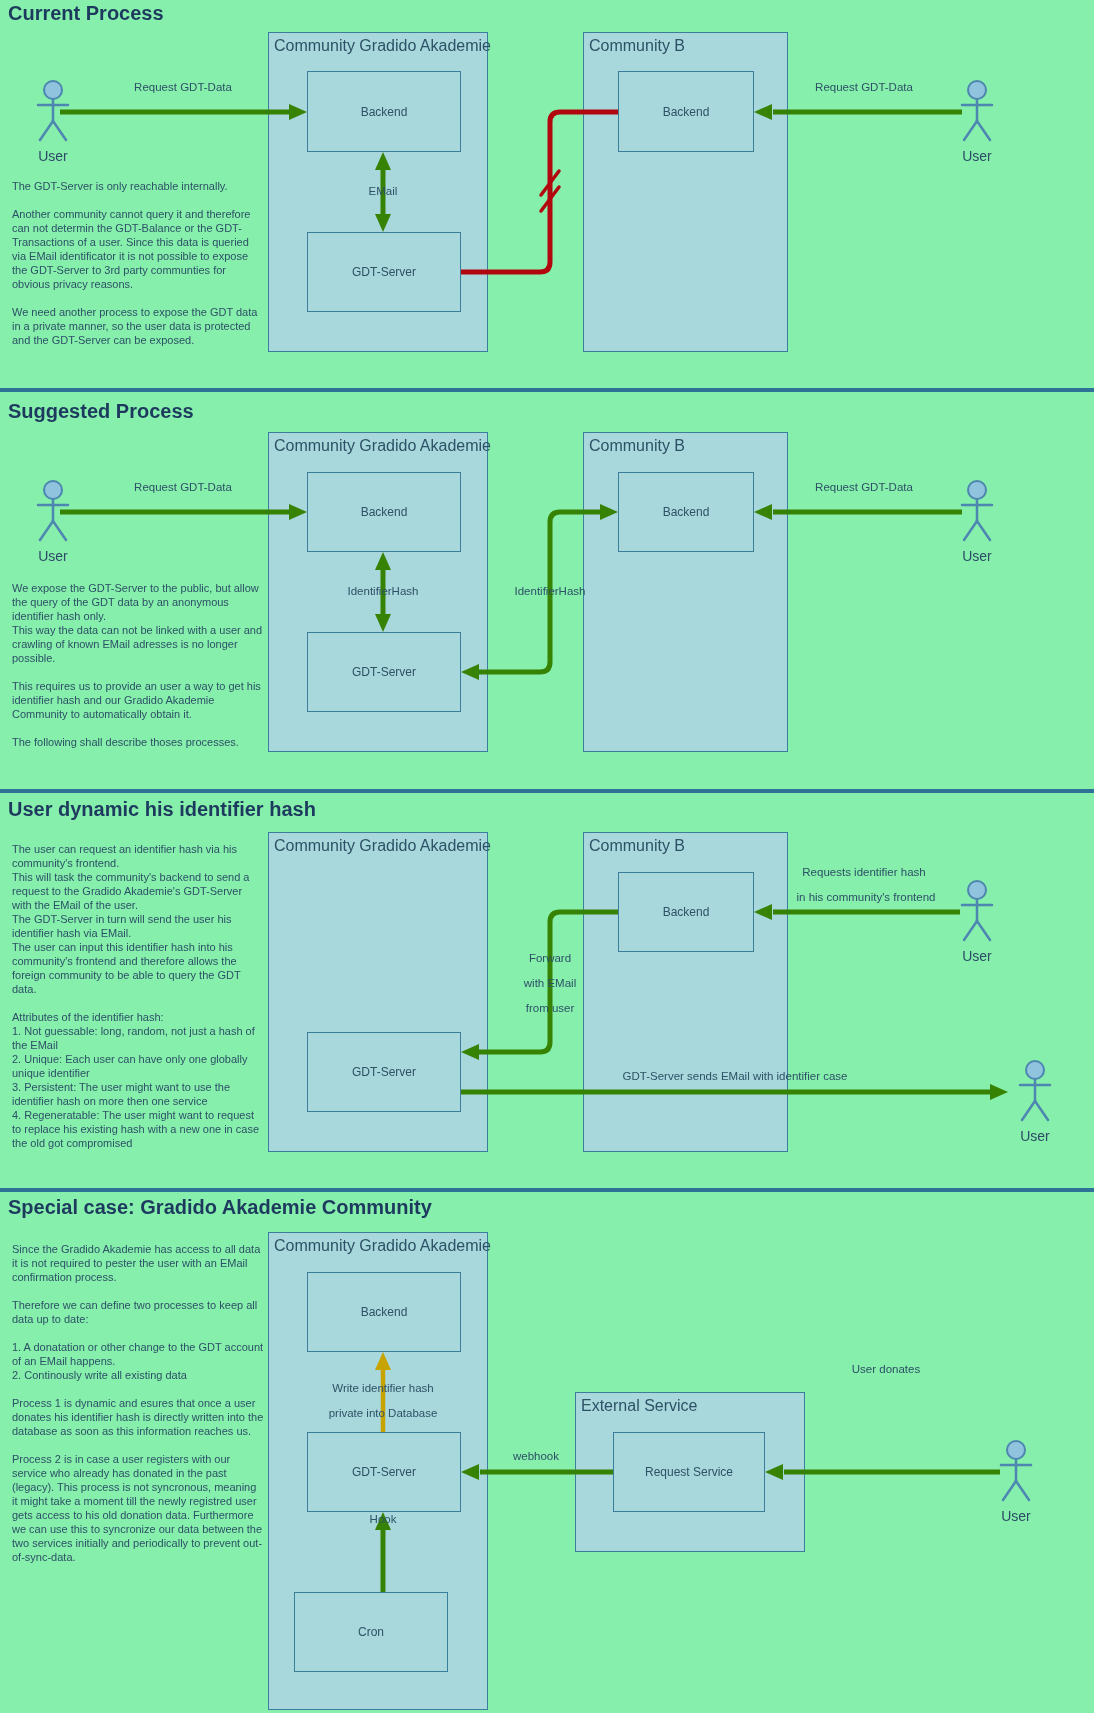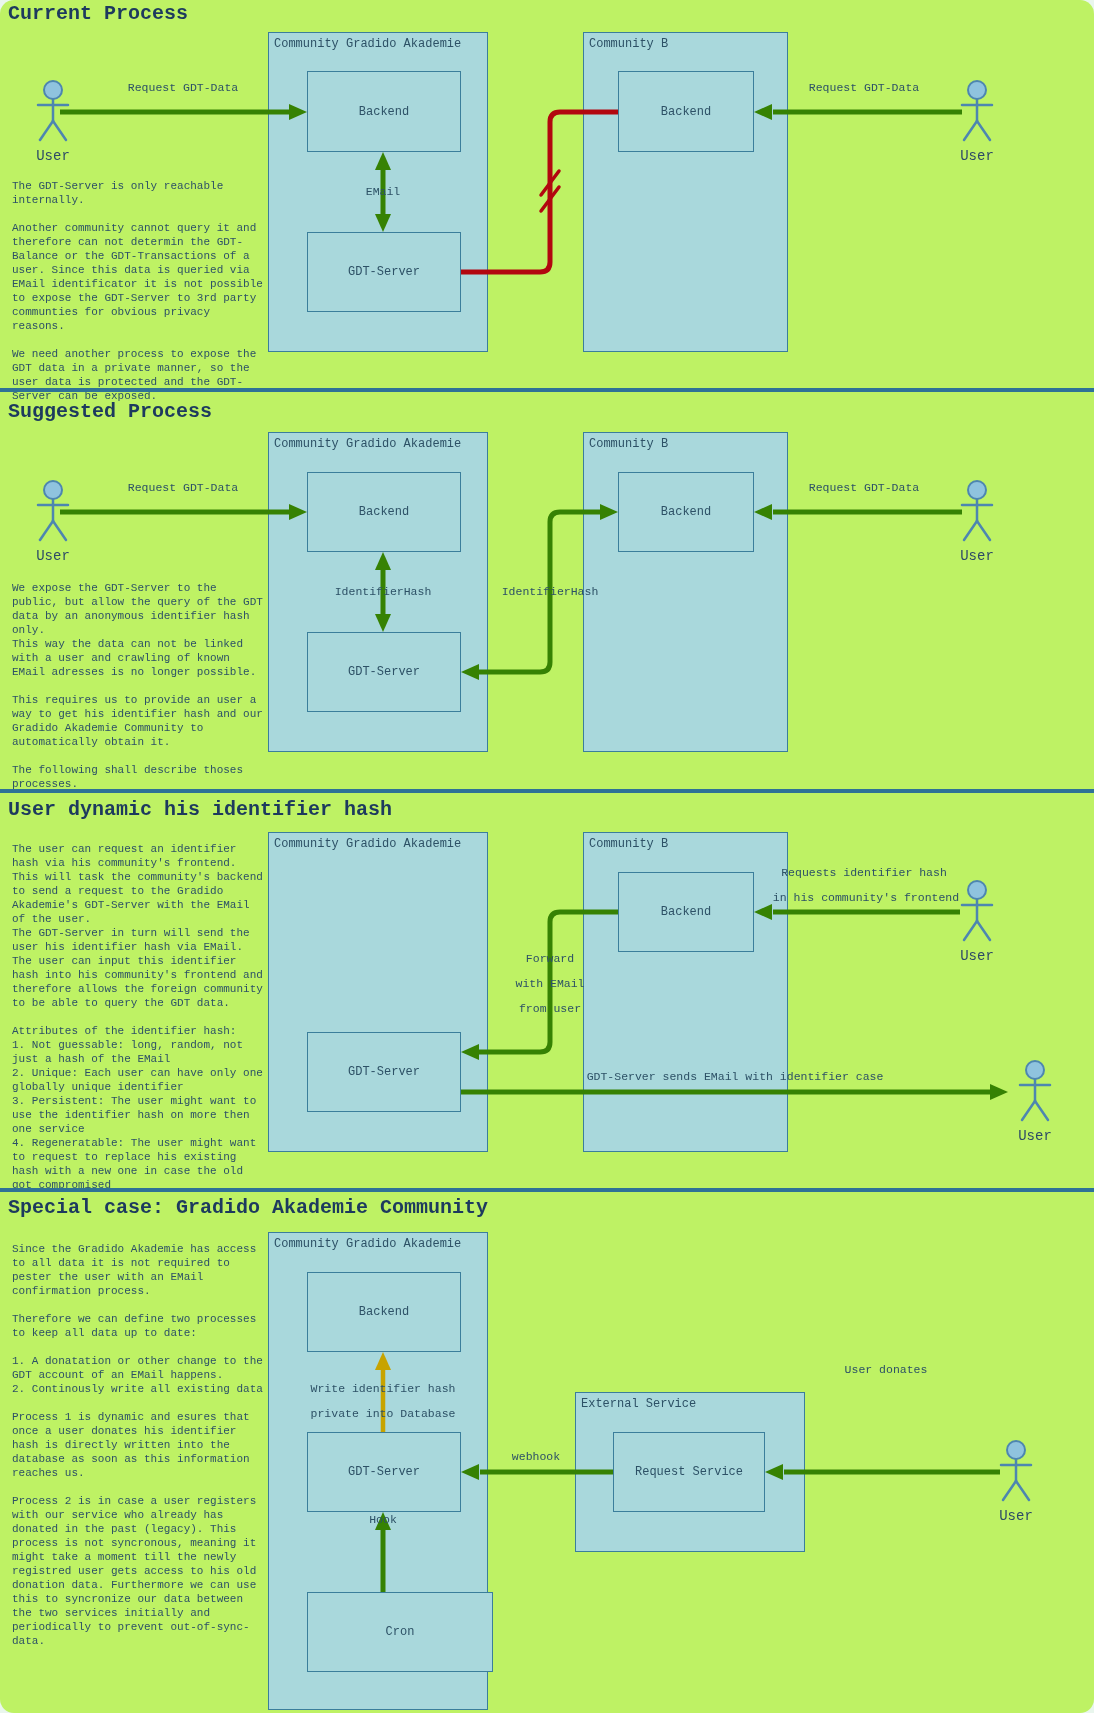--- a/index.html
+++ b/index.html
@@ -1,21 +1,21 @@
 <!DOCTYPE html>
 <html><head>
 <meta charset="utf-8">
 <style>
   html,body{margin:0;padding:0;background:#e9f6ed;}
-  .canvas{position:relative;width:1094px;height:1713px;background:#bef264;
-          font-family:Liberation Mono, monospace;overflow:hidden;color:#2d5166;border-radius:14px;}
+  .canvas{position:relative;width:1094px;height:1713px;background:#86efac;
+          font-family:Liberation Sans, sans-serif;overflow:hidden;color:#2d5166;}
   .container-box{position:absolute;background:#a9d8dc;border:1px solid #3b7e9b;z-index:1;box-sizing:border-box;}
   .node{position:absolute;background:#a9d8dc;border:1px solid #3b7e9b;display:flex;align-items:center;
         justify-content:center;z-index:2;font-size:12px;color:#2d5166;box-sizing:border-box;text-align:center;}
-  .container-label{position:absolute;z-index:2;font-size:12px;color:#2d5166;white-space:nowrap;}
+  .container-label{position:absolute;z-index:2;font-size:16px;color:#2d5166;white-space:nowrap;}
   .section-title{position:absolute;left:8px;font-size:20px;font-weight:bold;color:#1d3a5e;z-index:2;white-space:nowrap;}
   .body-text{position:absolute;left:12px;width:252px;font-size:11px;line-height:14px;color:#2d5166;
              white-space:pre-line;z-index:2;}
   .lbl{position:absolute;font-size:11.5px;color:#2d5166;transform:translateX(-50%);white-space:nowrap;z-index:4;}
   .user-lbl{position:absolute;font-size:14px;color:#2d4a66;transform:translateX(-50%);z-index:4;white-space:nowrap;}
   .divider{position:absolute;left:0;width:1094px;height:4px;background:#2e7296;z-index:2;}
   .overlay{position:absolute;left:0;top:0;z-index:3;pointer-events:none;}
   .ln{stroke:#368203;stroke-width:5;fill:none;}
   .ah{fill:#368203;stroke:none;}
   .lnr{stroke:#b2070f;stroke-width:5;fill:none;}
@@ -154,21 +154,21 @@
     <div class="container-label" style="left:274px;top:1237px">Community Gradido Akademie</div>
     <div class="container-box" style="left:575px;top:1392px;width:230px;height:160px"></div>
     <div class="container-label" style="left:581px;top:1397px">External Service</div>
 
     <div class="node" style="left:307px;top:1272px;width:154px;height:80px">
         <span>Backend</span>
       </div>
     <div class="node" style="left:307px;top:1432px;width:154px;height:80px">
         <span>GDT-Server</span>
       </div>
-    <div class="node" style="left:307px;top:1592px;width:186px;height:80px">
+    <div class="node" style="left:294px;top:1592px;width:154px;height:80px">
         <span>Cron</span>
       </div>
     <div class="node" style="left:613px;top:1432px;width:152px;height:80px">
         <span>Request Service</span>
       </div>
 
     <div class="lbl" style="left:383px;top:1382px">Write identifier hash</div>
     <div class="lbl" style="left:383px;top:1407px">private into Database</div>
     <div class="lbl" style="left:383px;top:1513px">Hook</div>
     <div class="lbl" style="left:536px;top:1450px">webhook</div>

